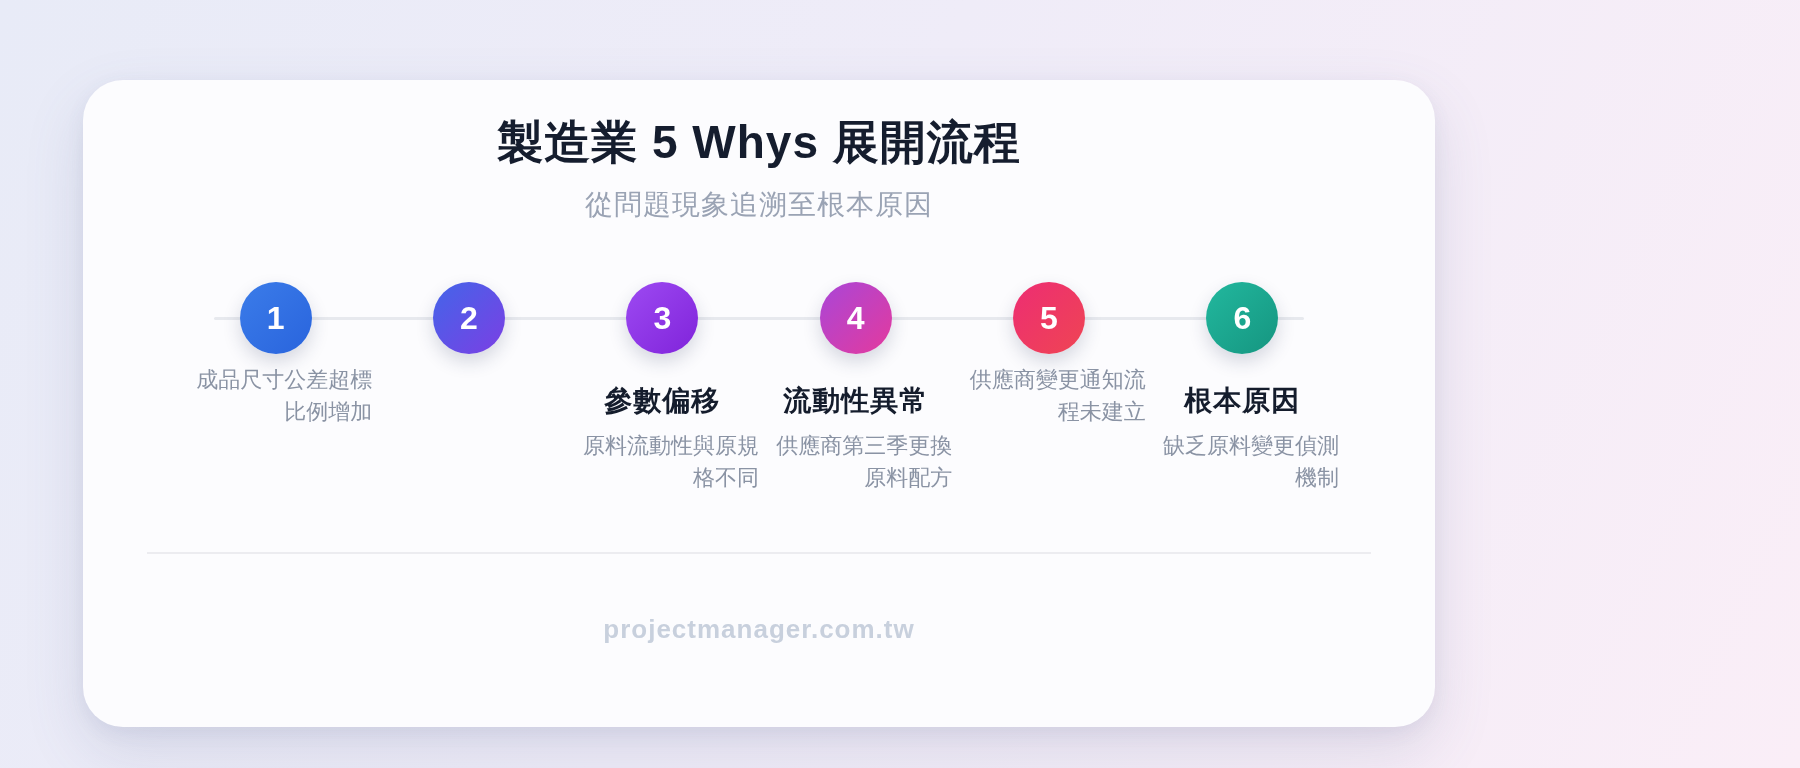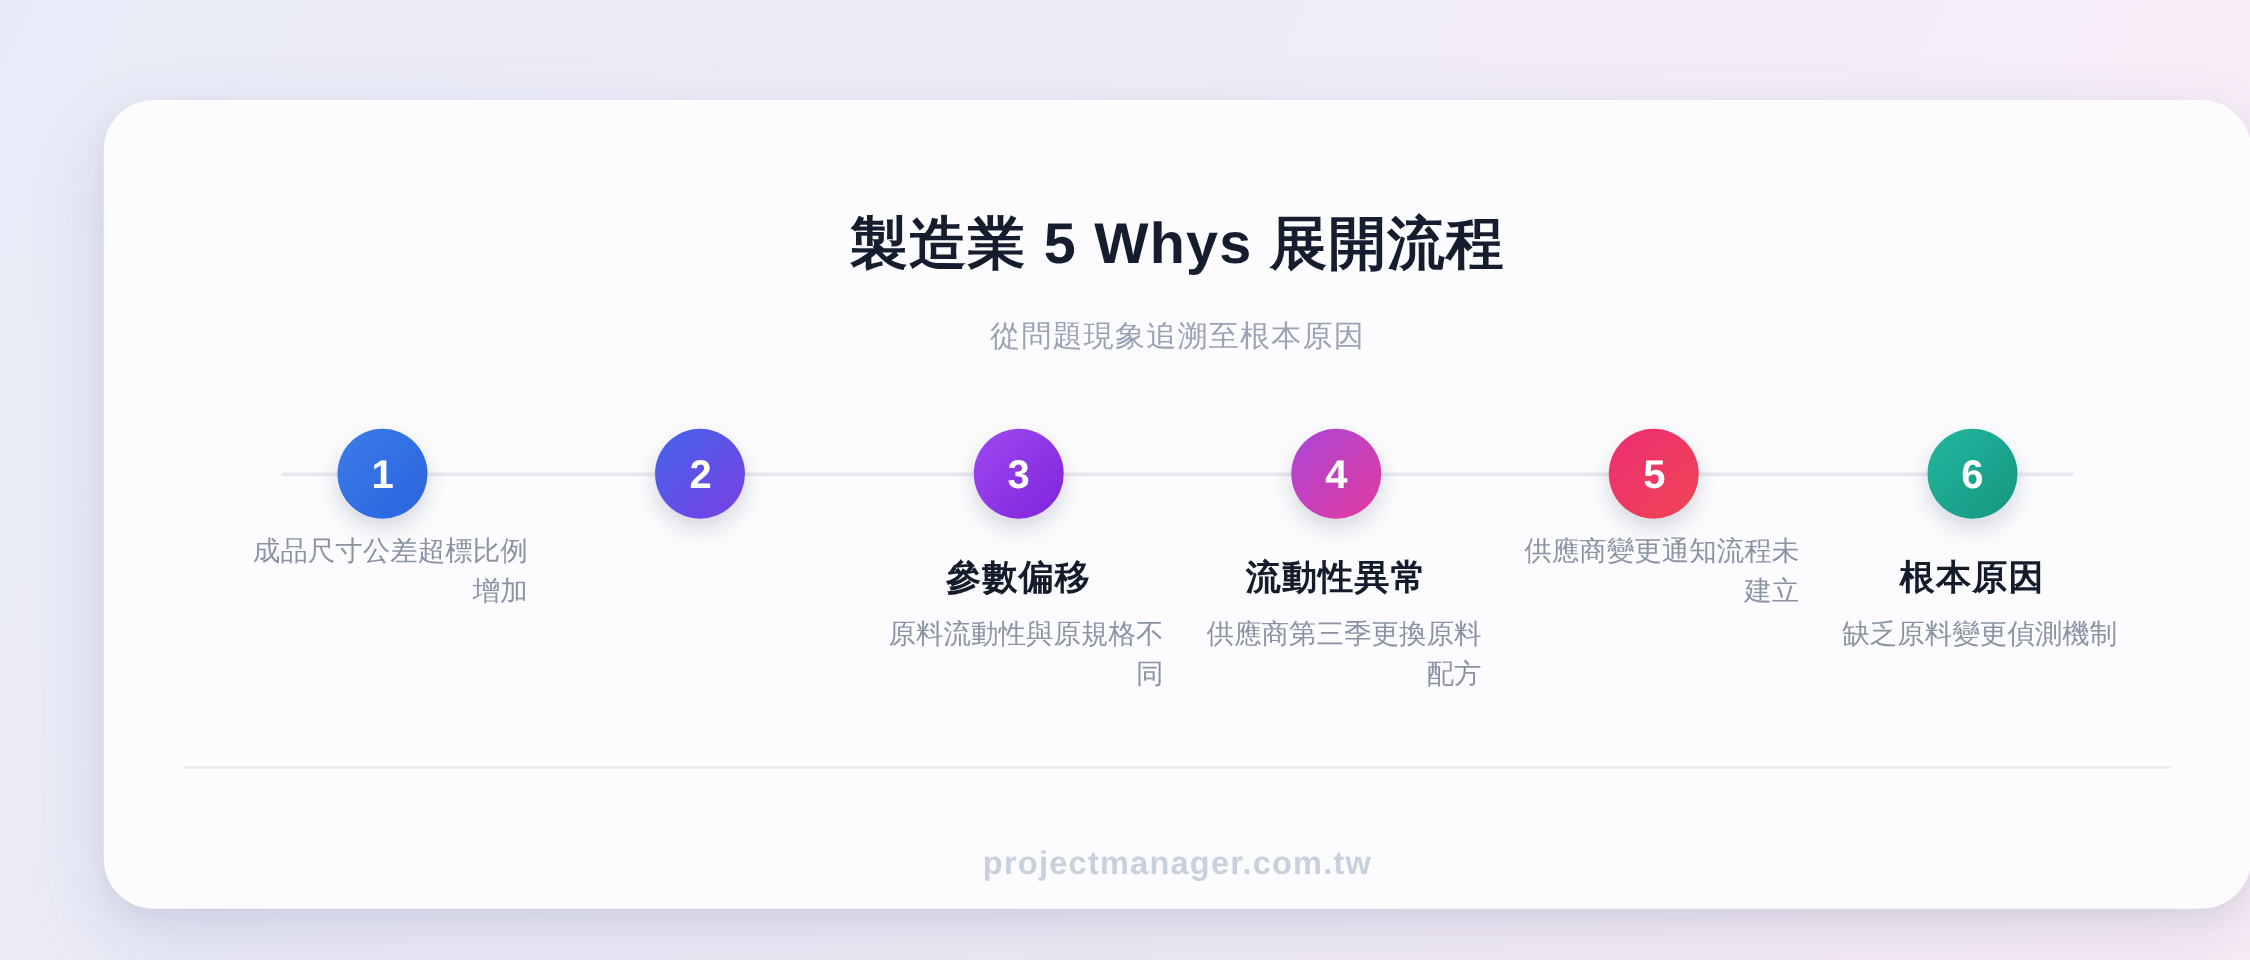--- a/index.html
+++ b/index.html
@@ -9,38 +9,38 @@
     overflow: hidden;
   }
   .page {
     position: relative;
     width: 1800px; height: 768px;
     background: linear-gradient(115deg, #e8ebf7 0%, #efecf8 45%, #faeef7 100%);
   }
   .card {
     position: absolute;
     left: 83px; top: 80px;
-    width: 1718px; height: 647px;
+    width: 1352px; height: 647px;
     background: #fcfcfe;
     border-radius: 40px;
     box-shadow: 0 24px 60px rgba(90, 100, 140, 0.16), 0 6px 18px rgba(90, 100, 140, 0.08);
     box-sizing: border-box;
-    padding-top: 84px;
+    padding-top: 32px;
     text-align: center;
   }
   .title {
     margin: 0;
     font-size: 46px;
     font-weight: bold;
     color: #151d2e;
     letter-spacing: 1px;
   }
   .subtitle {
-    margin: 27px 0 0;
-    font-size: 24px;
+    margin: 12px 0 0;
+    font-size: 28px;
     color: #9aa3b4;
     letter-spacing: 1px;
   }
   .timeline {
     position: relative;
     margin: 58px 96px 0;
     display: grid;
     grid-template-columns: repeat(6, 1fr);
   }
   .connector {

